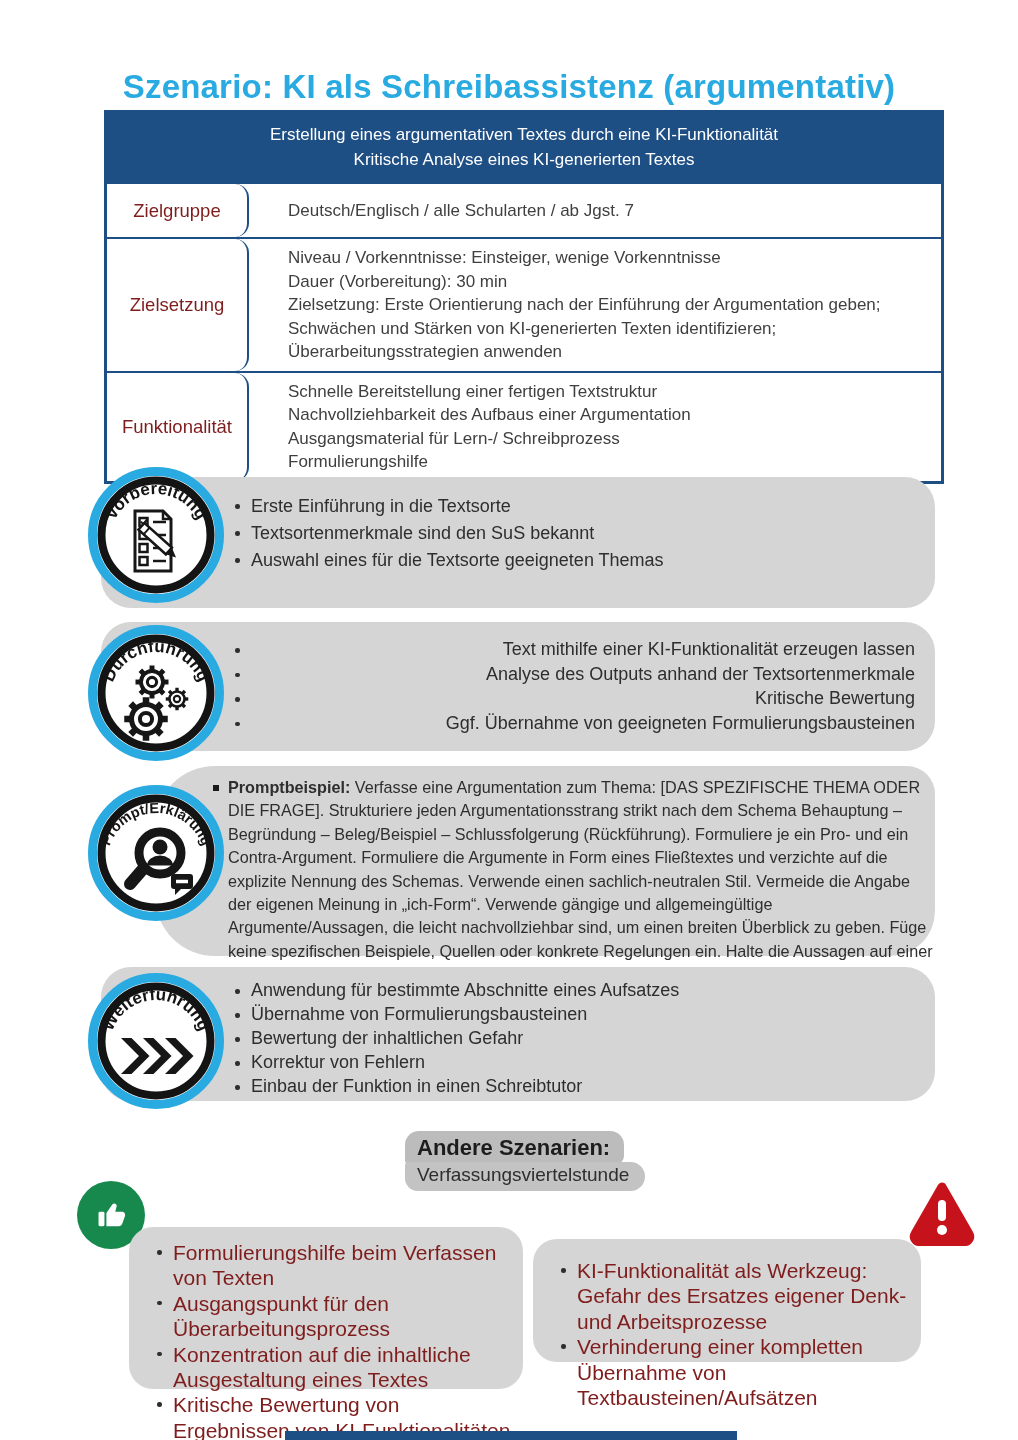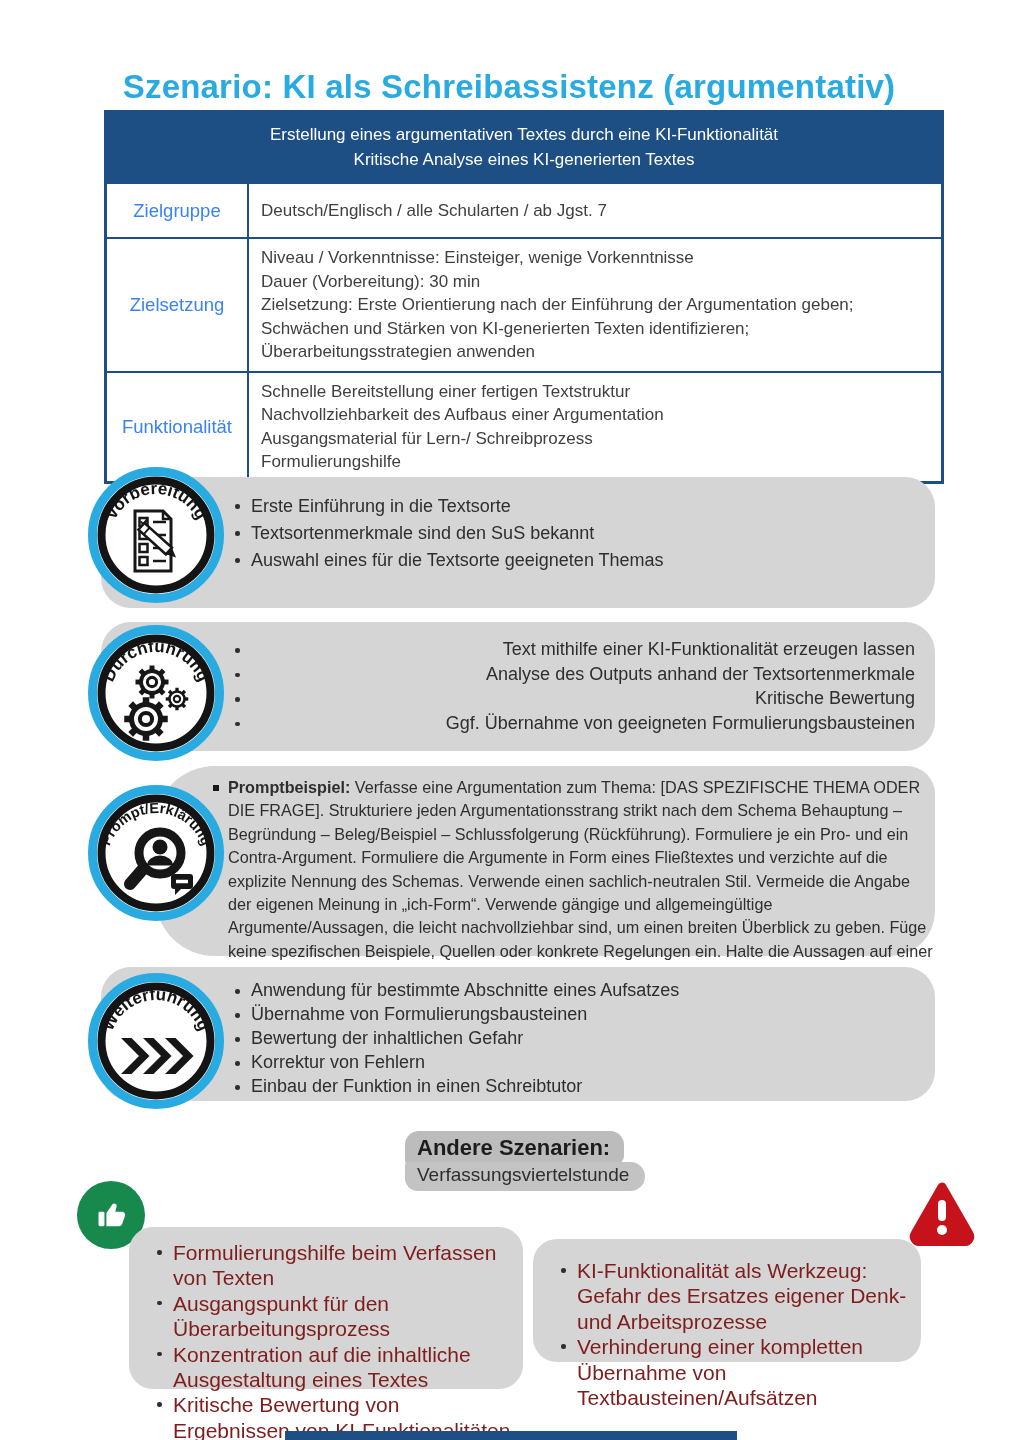--- a/index.html
+++ b/index.html
@@ -9,23 +9,23 @@
   
   .title{position:absolute;top:68px;left:0;width:100%;text-align:center;
          font-size:33px;font-weight:bold;color:#29ABE2;letter-spacing:.2px;}
 
   
   .tbl{position:absolute;left:104px;top:110px;width:840px;border:3px solid #1D4E84;box-sizing:border-box;background:#fff;}
   .tbl-head{background:#1D4E84;color:#fff;text-align:center;font-size:17px;line-height:25px;
             padding:9px 10px 10px;}
   .trow{display:flex;border-top:2px solid #1D4E84;}
   .tlabel{width:140px;flex:0 0 140px;border-right:2px solid #1D4E84;display:flex;
-          align-items:center;justify-content:center;font-size:18.5px;color:#3b82f6;}
+          align-items:center;justify-content:center;font-size:18.5px;color:#7f1d1d;border-radius:14px;}
   .tcell{flex:1;padding:7px 12px;font-size:17px;line-height:23.5px;display:flex;
-         flex-direction:column;justify-content:center;}
+         flex-direction:column;justify-content:center;margin-left:27px;}
   .row-zielgruppe{min-height:53px;}
   .row-zielsetzung{min-height:110px;}
   .row-funktionalitaet{min-height:91px;}
 
   
   .gbox{position:absolute;background:#D5D5D5;border-radius:30px;box-sizing:border-box;}
   .gbox ul{margin:0;padding:0;list-style:none;}
   .gbox li{position:relative;font-size:18px;color:#2e2e2e;}
   .gbox li::before{content:"";position:absolute;left:-16px;top:11px;width:4.5px;height:4.5px;
                    border-radius:50%;background:#2e2e2e;}

